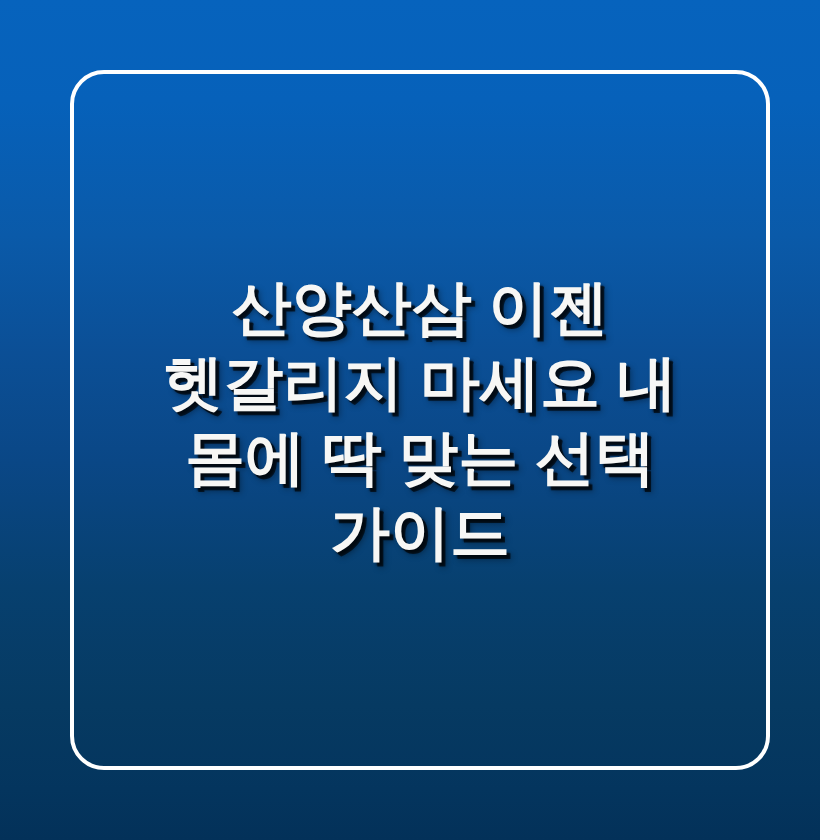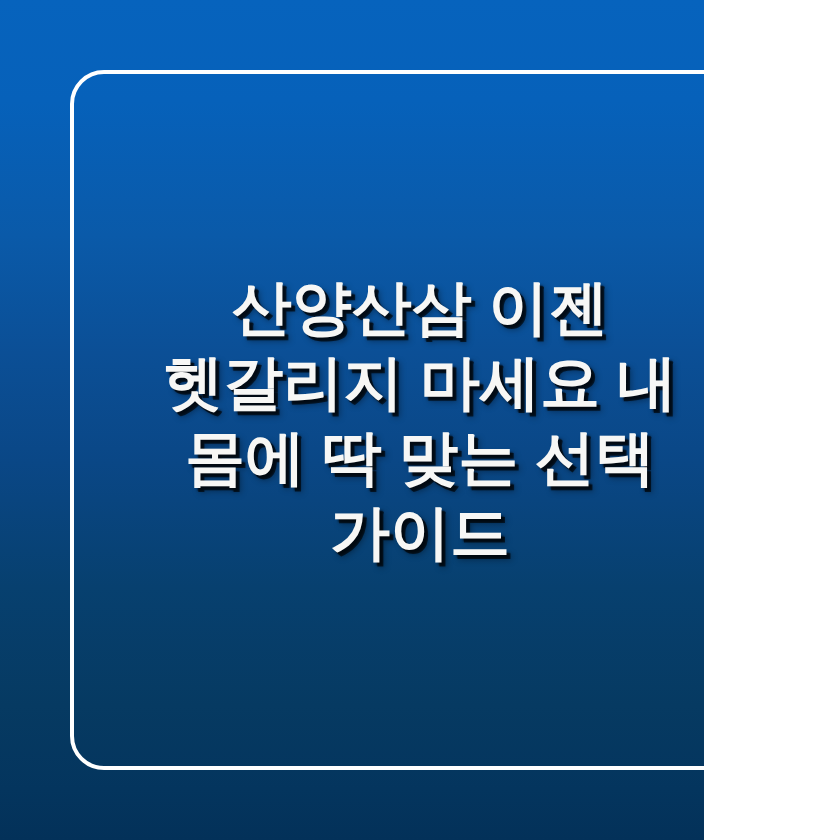--- a/index.html
+++ b/index.html
@@ -9,21 +9,21 @@
 
   body {
     width: 840px;
     height: 840px;
     overflow: hidden;
     font-family: "Liberation Sans", "DejaVu Sans", sans-serif;
   }
 
   .poster {
     position: relative;
-    width: 704px;
+    width: 820px;
     height: 840px;
     box-sizing: border-box;
     
     background: linear-gradient(180deg,
         #0663bd 0%,
         #0661ba 12%,
         #0a5aa9 28%,
         #0b4f96 42%,
         #0a4786 55%,
         #07406f 70%,

